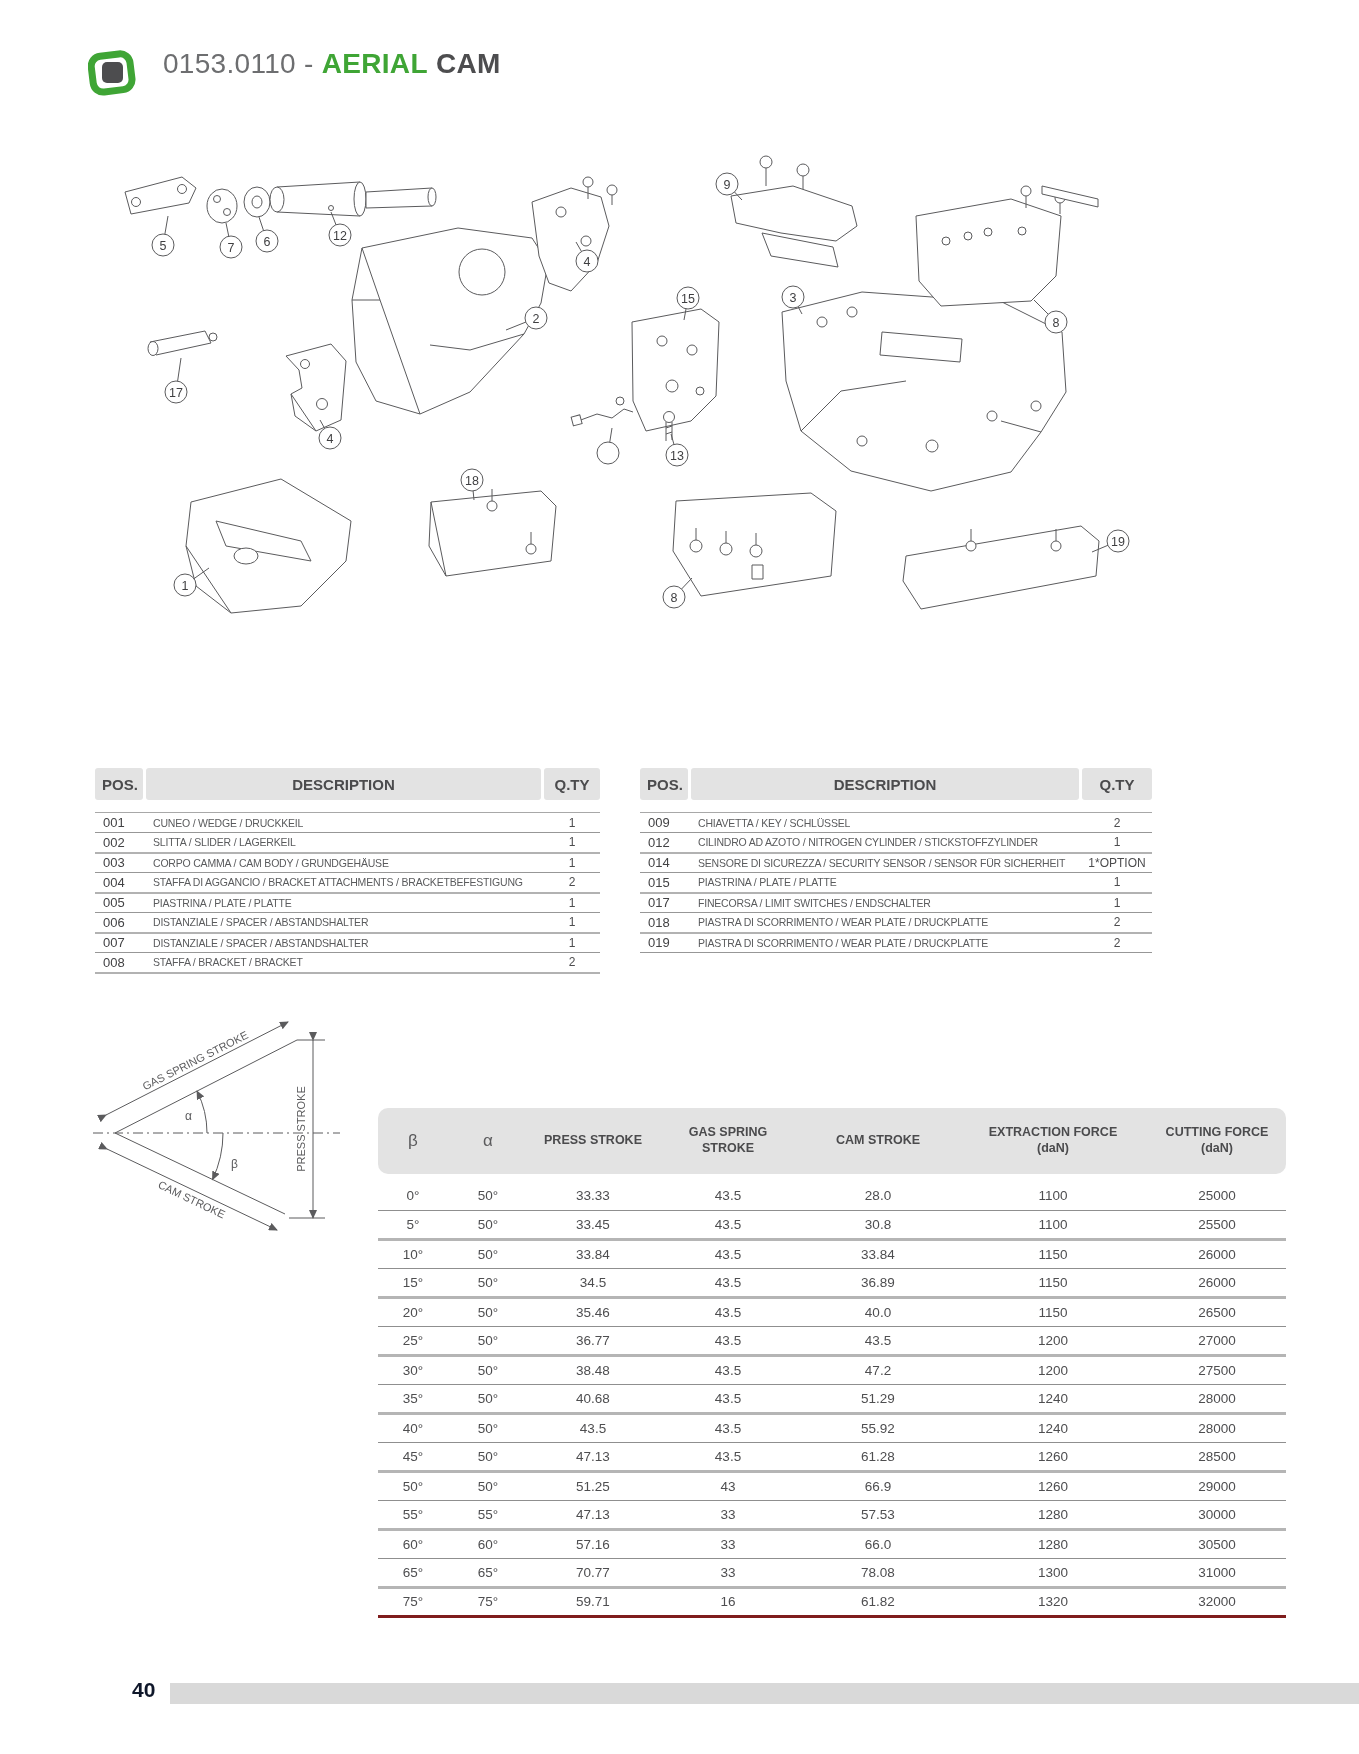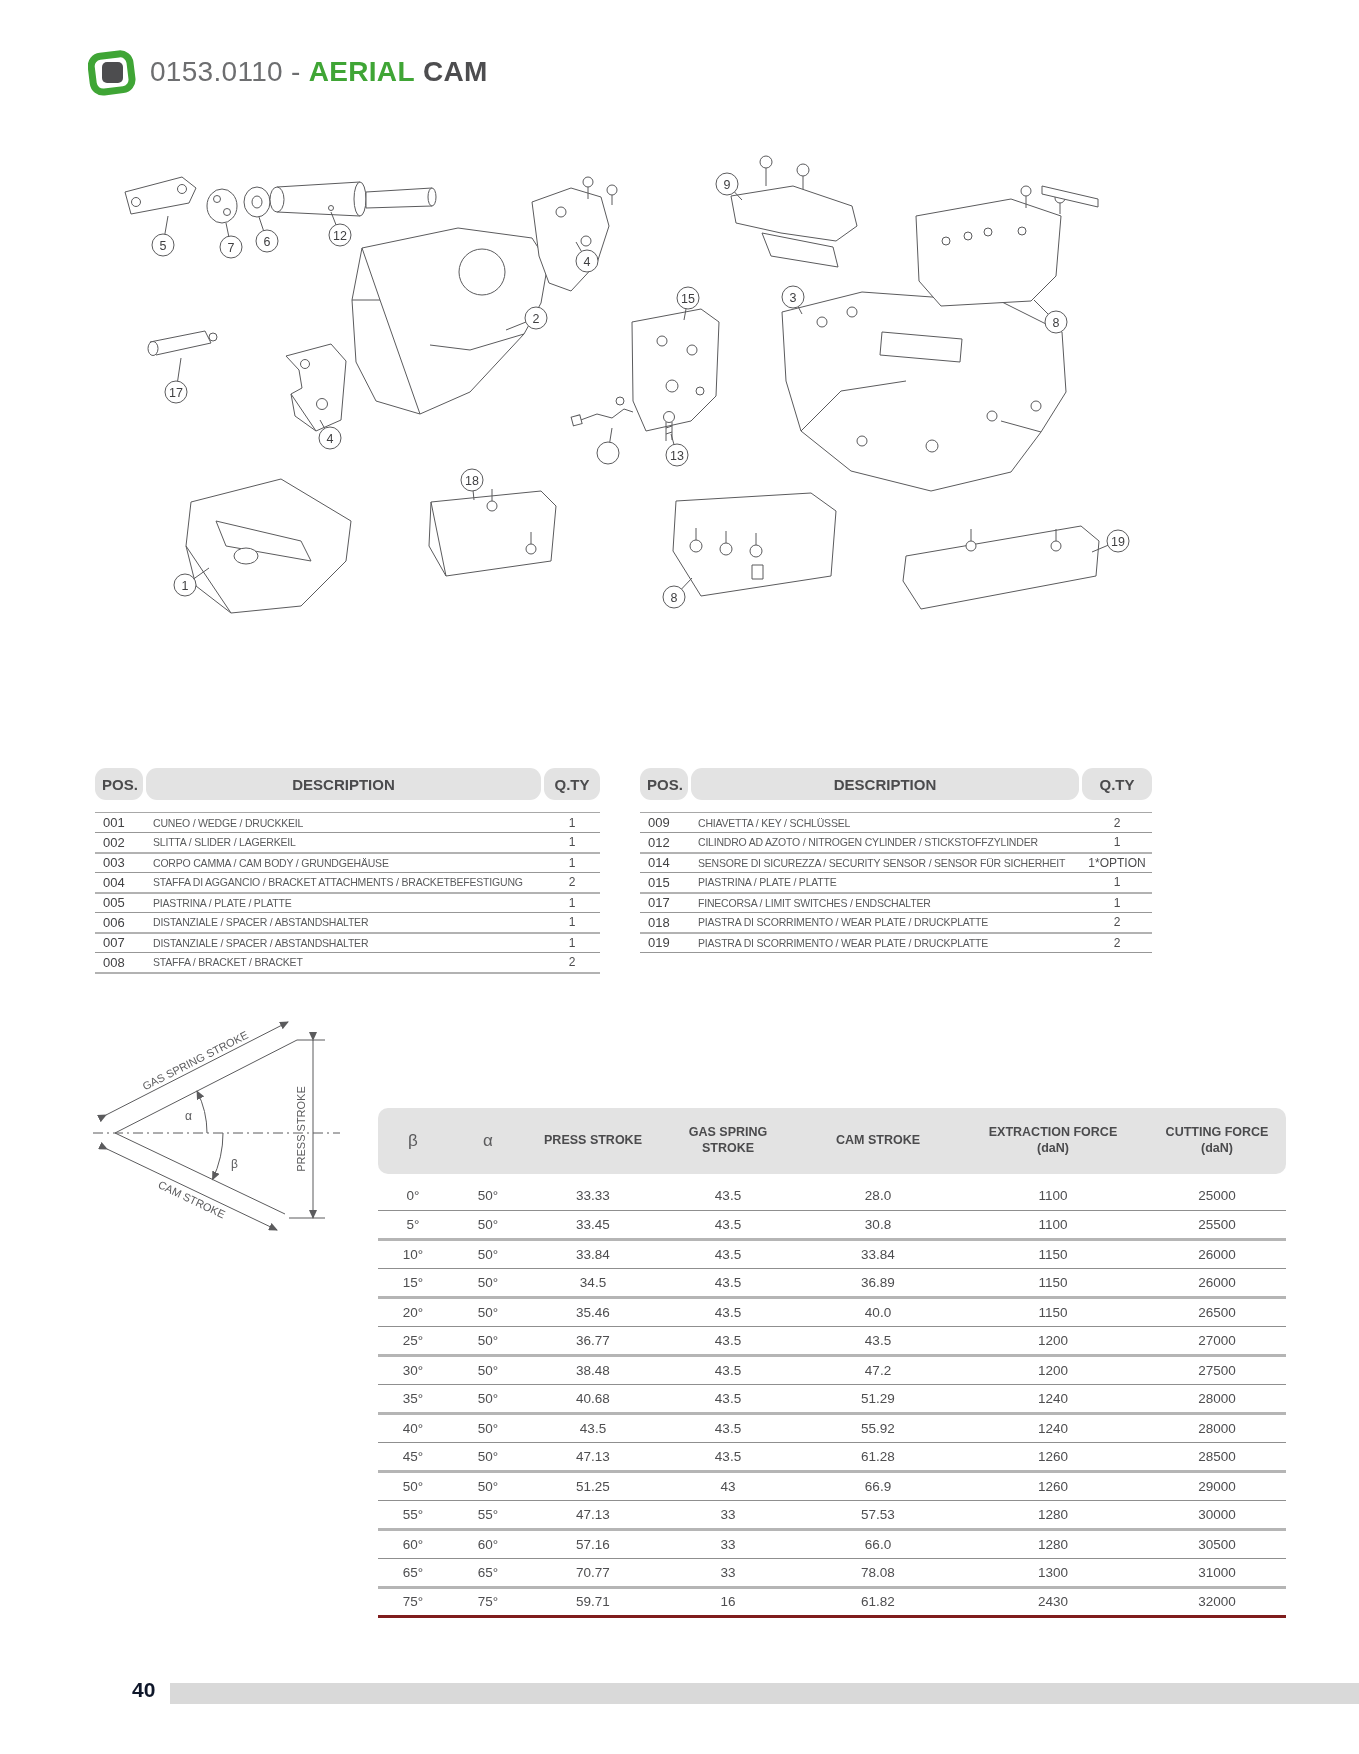--- a/index.html
+++ b/index.html
@@ -1,32 +1,32 @@
 <!DOCTYPE html>
 <html><head>
 <meta charset="utf-8">
 <style>
   *{margin:0;padding:0;box-sizing:border-box}
   html,body{background:#fff}
   body{width:1359px;height:1754px;position:relative;font-family:"Liberation Sans",sans-serif;color:#58595b;overflow:hidden}
 
   
-  .hdr{position:absolute;left:88px;top:48px;display:flex;align-items:center;gap:14px}
+  .hdr{position:absolute;left:88px;top:48px;display:flex;gap:27px}
   .hdr h1{font-size:28px;font-weight:400;color:#6d6e70;letter-spacing:.3px;white-space:nowrap}
   .hdr .t-green{color:#3fa535;font-weight:700}
   .hdr .t-dark{color:#4d4d4f;font-weight:700}
 
   
   #diagram{position:absolute;left:0;top:0;width:1359px;height:690px}
   #diagram path,#diagram ellipse,#diagram circle,#diagram rect{fill:#fff;stroke:#5b5b5d;stroke-width:1;stroke-linejoin:round}
   #diagram .noline{fill:none}
 
   
   .pt-head{position:absolute;display:flex;gap:3px;height:32px}
-  .pt-head .h{background:#e3e3e3;color:#4b4b4d;font-size:15px;font-weight:700;display:flex;align-items:center;border-radius:11px}
+  .pt-head .h{background:#e3e3e3;color:#4b4b4d;font-size:15px;font-weight:700;display:flex;align-items:center;border-radius:3px}
   .pt-head .h.pos{width:48px;padding-left:7px}
   .pt-head .h.desc{flex:1;justify-content:center}
   .pt-head .h.qty{justify-content:center}
   table.parts{position:absolute;border-collapse:collapse;table-layout:fixed}
   table.parts td{height:20px;vertical-align:middle;white-space:nowrap;overflow:hidden}
   table.parts td.pos{font-size:13px;font-weight:400;color:#424244;padding-left:8px}
   table.parts td.desc{font-size:10.5px;letter-spacing:-.2px;color:#5a5b5d;padding-left:10px}
   table.parts td.qty{font-size:12px;color:#4c4c4e;text-align:center}
   table.parts tbody tr{border-bottom:2px solid #b2b2b2}
   table.parts tbody tr:nth-child(odd){border-bottom:1px solid #979797}
@@ -554,20 +554,20 @@
         <td>78.08</td>
         <td>1300</td>
         <td>31000</td>
       </tr>
       <tr>
         <td>75°</td>
         <td>75°</td>
         <td>59.71</td>
         <td>16</td>
         <td>61.82</td>
-        <td>2430</td>
+        <td>1320</td>
         <td>32000</td>
       </tr>
     </tbody>
 </table>
 
 <div class="page-num">40</div>
 <div class="footer-bar"></div>
 
 </body></html>

